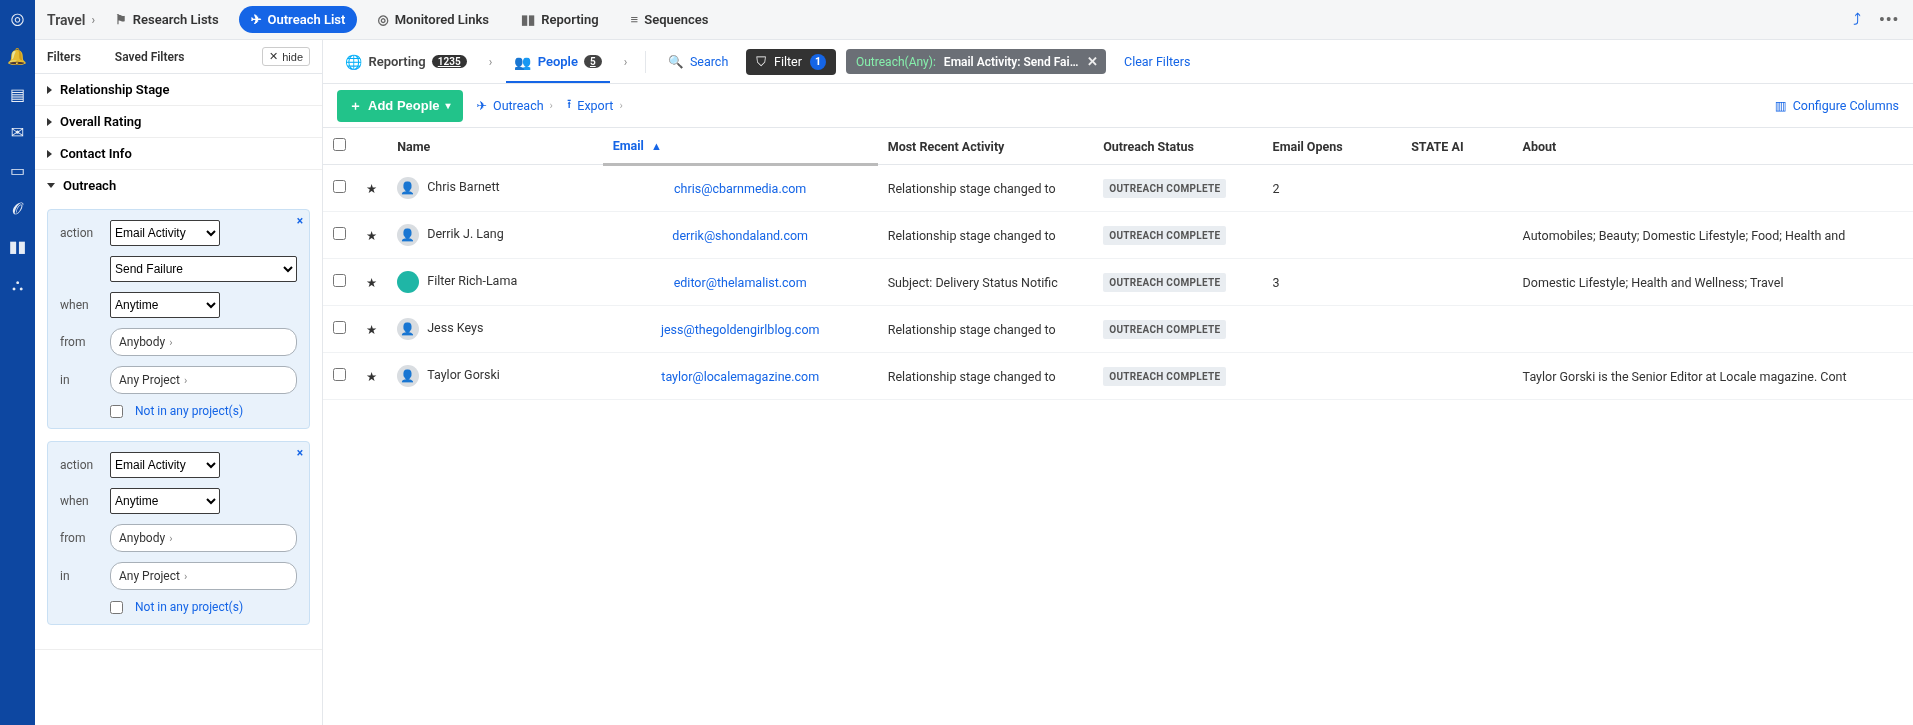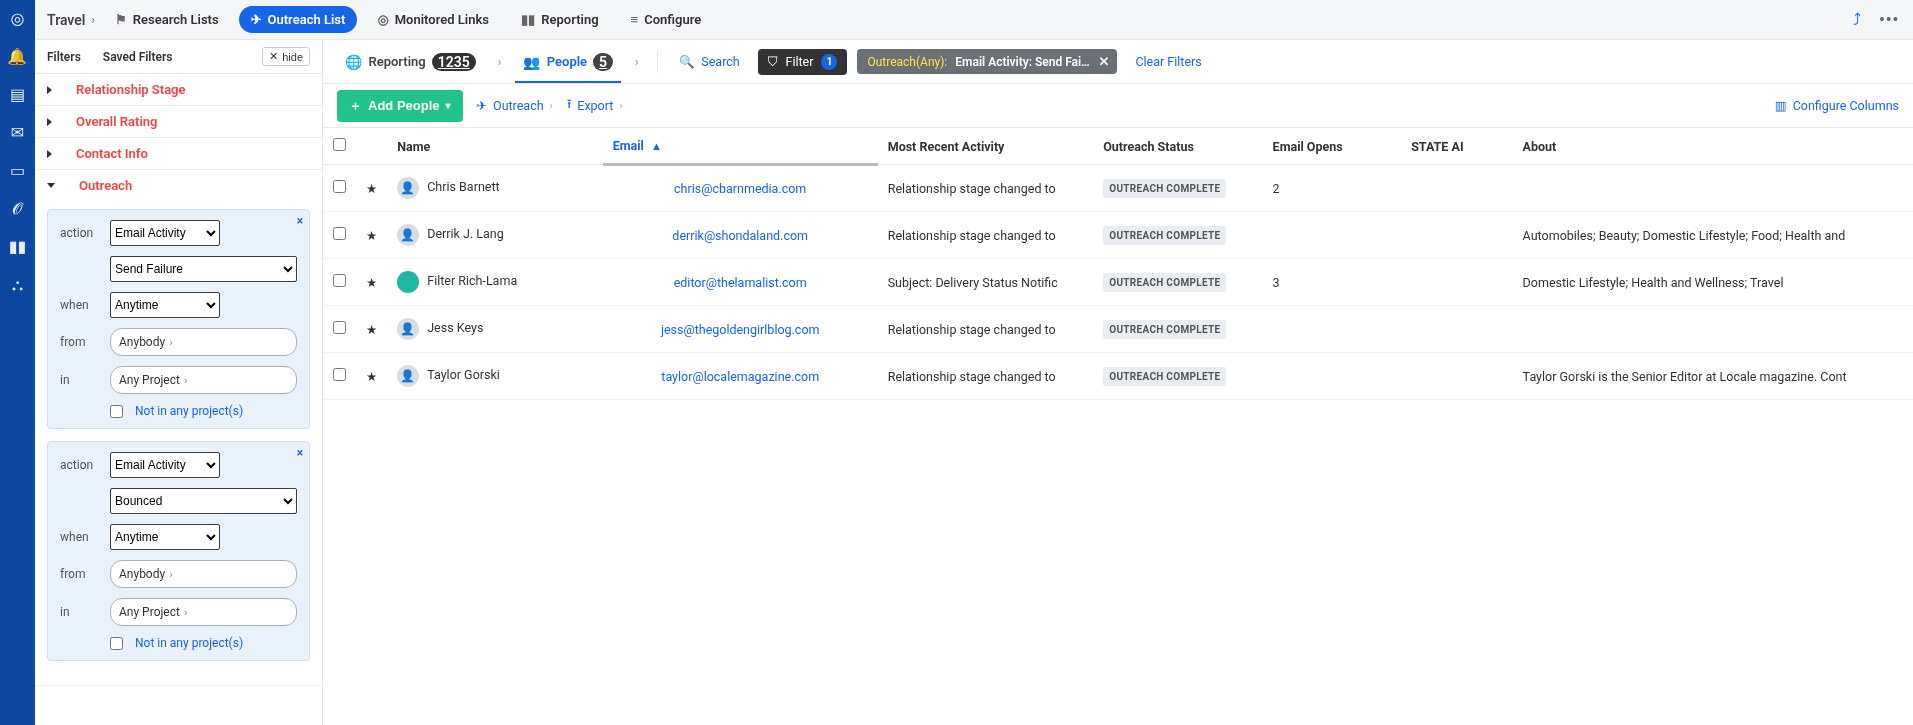--- a/index.html
+++ b/index.html
@@ -22,27 +22,27 @@
   .topnav-item.active .nav-ico { color:#fff;}
   .topbar-spacer { flex:1; }
   .topbar-action { width:24px; height:24px; display:flex; align-items:center; justify-content:center; color:#1565e6; cursor:pointer; font-size:16px;}
   .topbar-action.more { color:#666; font-weight:700; letter-spacing:1px;}
 
   
   .content-row { flex:1; display:flex; overflow:hidden; }
 
   
   .filters-sidebar { width:288px; border-right:1px solid #e4e7eb; background:#fff; display:flex; flex-direction:column; }
-  .filters-tabs { height:34px; display:flex; align-items:center; border-bottom:1px solid #e4e7eb; padding:0 12px; gap:22px; }
+  .filters-tabs { height:34px; display:flex; align-items:center; border-bottom:1px solid #e4e7eb; padding:0 12px; gap:34px; }
   .filters-tab { font-size:12px; color:#333; font-weight:600; cursor:pointer;}
   .filters-tabs .spacer { flex:1;}
   .hide-btn { border:1px solid #ccc; background:#fff; border-radius:3px; padding:2px 6px; font-size:11px; cursor:pointer; display:flex; align-items:center; gap:4px; color:#333;}
   .filters-body { flex:1; overflow:auto; padding:0 0 12px 0;}
   .filter-section { border-bottom:1px solid #eee; }
-  .filter-section-header { padding:8px 12px; display:flex; align-items:center; gap:24px; cursor:pointer; font-size:13px; font-weight:600; color:#ef4444;}
+  .filter-section-header { padding:8px 12px; display:flex; align-items:center; gap:8px; cursor:pointer; font-size:13px; font-weight:600; color:#000000;}
   .caret { width:0; height:0; display:inline-block;}
   .caret.right { border-top:4px solid transparent; border-bottom:4px solid transparent; border-left:5px solid #333;}
   .caret.down { border-left:4px solid transparent; border-right:4px solid transparent; border-top:5px solid #333;}
   .outreach-panel { padding:8px 12px 4px 12px; font-size:12px; color:#444;}
   .match-row { display:flex; align-items:center; gap:6px; flex-wrap:wrap; margin-bottom:10px; font-size:11.5px; color:#555;}
   .match-row select { font-size:11.5px; border:1px solid #bbb; padding:2px 4px; border-radius:2px;}
   .condition-card { background:#e9f2fb; border:1px solid #c9e0f4; border-radius:4px; padding:10px 12px 10px 12px; position:relative; margin-bottom:12px;}
   .condition-card .close-x { position:absolute; top:4px; right:6px; color:#1565e6; font-size:12px; cursor:pointer; font-weight:700;}
   .cond-row { display:flex; align-items:center; gap:10px; margin-bottom:10px;}
   .cond-label { width:40px; font-size:12px; color:#555;}
@@ -55,29 +55,29 @@
   .checkbox-row label { font-size:12px; color:#1565e6; cursor:pointer;}
   .add-condition-link { display:flex; align-items:center; gap:4px; color:#1565e6; font-size:12px; padding:4px 12px; cursor:pointer;}
 
   
   .content-main { flex:1; display:flex; flex-direction:column; overflow:hidden; background:#fff;}
   .subtabs-row { height:44px; border-bottom:1px solid #e4e7eb; display:flex; align-items:center; padding:0 14px; gap:10px; flex-wrap:nowrap; overflow:hidden;}
   .subtab { display:flex; align-items:center; gap:6px; padding:8px 8px; cursor:pointer; font-size:13px; font-weight:600; color:#444; position:relative; height:100%;}
   .subtab .subtab-ico { color:#1565e6; font-size:14px;}
   .subtab.active { color:#1565e6;}
   .subtab.active::after { content:""; position:absolute; left:0; right:0; bottom:-1px; height:3px; background:#1565e6;}
-  .count-badge { background:#333; color:#fff; border-radius:9px; font-size:14px; padding:1px 6px; font-weight:600;text-decoration:underline;}
+  .count-badge { background:#333; color:#fff; border-radius:9px; font-size:10px; padding:1px 6px; font-weight:600;text-decoration:underline;}
   .count-badge.light { background:#444;}
   .subtab-sep { width:1px; height:22px; background:#e4e7eb; margin:0 4px;}
   .search-link { display:flex; align-items:center; gap:6px; color:#1565e6; font-size:12.5px; cursor:pointer; padding:0 8px;}
   .filter-pill { background:#333; color:#fff; display:flex; align-items:center; gap:8px; padding:5px 10px; border-radius:4px; font-size:12.5px; cursor:pointer;}
   .filter-pill .filter-ico { font-size:13px;}
   .filter-pill .filter-count { background:#1565e6; color:#fff; border-radius:50%; width:16px; height:16px; display:flex; align-items:center; justify-content:center; font-size:10.5px; font-weight:700;}
   .applied-filter-chip { background:#6b6f76; color:#eee; display:flex; align-items:center; gap:8px; padding:5px 8px 5px 10px; border-radius:4px; font-size:12px; max-width:260px; overflow:hidden;}
-  .applied-filter-chip .label { color:#fde047;}
+  .applied-filter-chip .label { color:#86efac;}
   .applied-filter-chip .value { color:#fff; font-weight:600; white-space:nowrap; overflow:hidden; text-overflow:ellipsis;}
   .applied-filter-chip .chip-close { color:#eee; cursor:pointer; font-size:13px; font-weight:700;}
   .clear-filters { color:#1565e6; font-size:12.5px; cursor:pointer; padding:0 8px;}
   .subtabs-row .spacer { flex:1;}
   .subtab-chevron { color:#888; font-size:12px; padding:0 4px;}
 
   .actions-row { height:44px; display:flex; align-items:center; padding:0 14px; gap:14px; border-bottom:1px solid #e4e7eb;}
   .btn-primary { background:#22c38a; color:#fff; border:none; border-radius:4px; padding:7px 12px; display:flex; align-items:center; gap:6px; font-size:13px; font-weight:600; cursor:pointer;}
   .btn-primary .drop { font-size:10px;}
   .link-action { display:flex; align-items:center; gap:6px; color:#1565e6; font-size:12.5px; cursor:pointer;}
@@ -140,21 +140,21 @@
     <div class="topnav-item">
       <span class="nav-ico">◎</span>
       <span>Monitored Links</span>
     </div>
     <div class="topnav-item">
       <span class="nav-ico">▮▮</span>
       <span>Reporting</span>
     </div>
     <div class="topnav-item">
       <span class="nav-ico">≡</span>
-      <span>Configure</span>
+      <span>Sequences</span>
     </div>
     <div class="topbar-spacer"></div>
     <div class="topbar-action">⤴</div>
     <div class="topbar-action more">•••</div>
   </div>
 
   <div class="content-row">
 
     <div class="filters-sidebar">
       <div class="filters-tabs">
@@ -242,28 +242,20 @@
               </div>
             </div>
 
             <div class="condition-card">
               <span class="close-x">×</span>
               <div class="cond-row">
                 <div class="cond-label">action</div>
                 <div class="cond-control">
                   <select class="small">
                     <option>Email Activity</option>
-                  </select>
-                </div>
-              </div>
-              <div class="cond-row">
-                <div class="cond-label"></div>
-                <div class="cond-control">
-                  <select>
-                    <option>Bounced</option>
                   </select>
                 </div>
               </div>
               <div class="cond-row">
                 <div class="cond-label">when</div>
                 <div class="cond-control">
                   <select class="small">
                     <option>Anytime</option>
                   </select>
                 </div>

